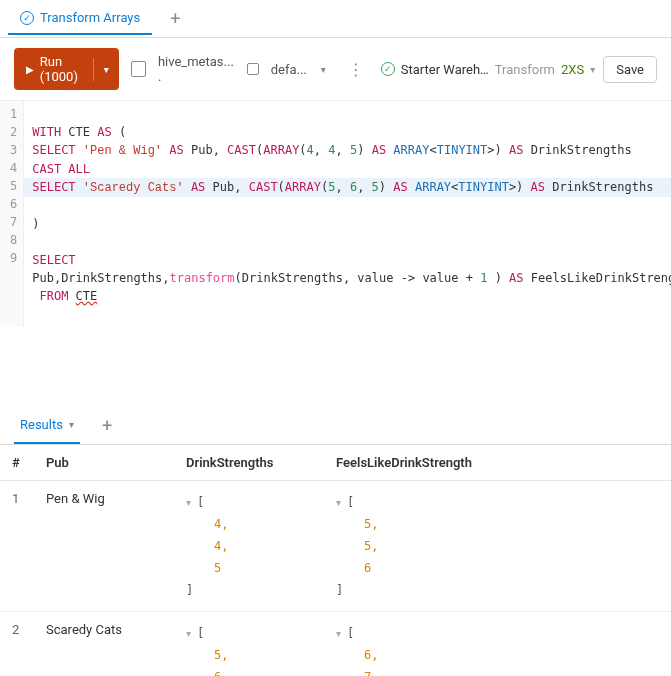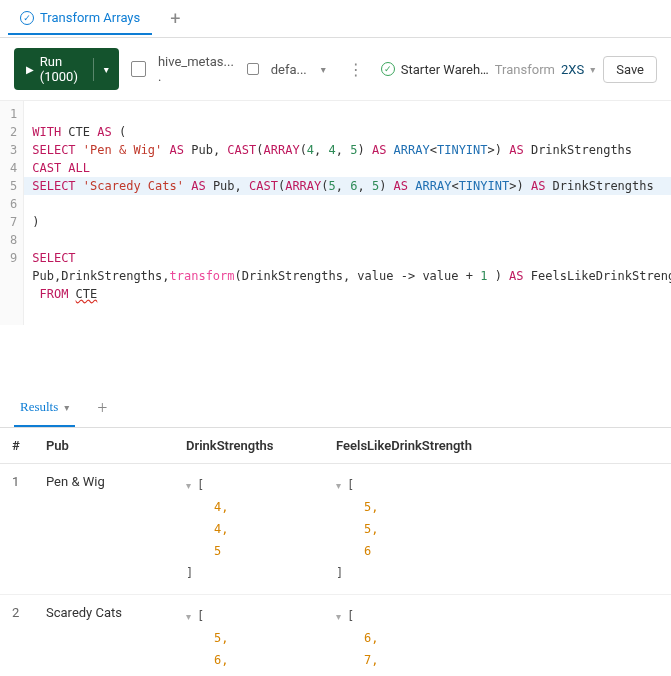--- a/index.html
+++ b/index.html
@@ -3,49 +3,49 @@
 <meta charset="utf-8">
 <style>
 * { box-sizing: border-box; margin: 0; padding: 0; }
 body { font-family: -apple-system, BlinkMacSystemFont, "Segoe UI", Roboto, sans-serif; font-size: 13px; color: #333; background: #fff; width: 671px; height: 676px; }
 .tab-bar { display: flex; align-items: center; height: 38px; border-bottom: 1px solid #ddd; padding: 0 8px; }
 .tab { display: flex; align-items: center; gap: 6px; padding: 8px 12px; border-bottom: 2px solid #0e7dd4; color: #0e7dd4; font-size: 13px; cursor: pointer; }
 .tab .check { width: 14px; height: 14px; border: 1.5px solid #0e7dd4; border-radius: 50%; display: flex; align-items: center; justify-content: center; font-size: 9px; color: #0e7dd4; }
 .tab-plus { margin-left: 18px; color: #888; font-size: 18px; cursor: pointer; }
 
 .toolbar { display: flex; align-items: center; padding: 10px 14px; gap: 8px; }
-.run-btn { display: flex; align-items: center; background: #14532d; color: #fff; border-radius: 4px; overflow: hidden; cursor: pointer; }
+.run-btn { display: flex; align-items: center; background: #c2410c; color: #fff; border-radius: 4px; overflow: hidden; cursor: pointer; }
 .run-btn .run-main { padding: 6px 12px; display: flex; align-items: center; gap: 6px; font-size: 13px; }
 .run-btn .run-main::before { content: "▶"; font-size: 10px; }
 .run-btn .run-caret { border-left: 1px solid rgba(255,255,255,0.3); padding: 6px 10px; font-size: 10px; }
 .catalog { display: flex; align-items: center; gap: 12px; color: #555; font-size: 13px; cursor: pointer; padding: 4px; }
 .catalog::before { content: ""; display:inline-block; width:14px; height:14px; border:1.5px solid #888; border-radius:2px; position:relative; }
 .catalog-caret { color:#888; font-size:10px; margin-left:2px; }
 .kebab { padding: 4px 10px; color: #888; cursor: pointer; font-size: 16px; letter-spacing: -1px; }
 .warehouse { display: flex; align-items: center; gap: 6px; margin-left: auto; cursor:pointer; }
 .warehouse .wh-check { width: 14px; height: 14px; border: 1.5px solid #3ba55c; border-radius: 50%; display: flex; align-items: center; justify-content: center; font-size: 9px; color: #3ba55c; }
 .warehouse .wh-name { color: #333; max-width: 88px; overflow: hidden; text-overflow: ellipsis; white-space: nowrap; }
 .warehouse .wh-type { color: #999; }
-.warehouse .wh-size { color: #0c4a6e; }
+.warehouse .wh-size { color: #4d7c0f; }
 .warehouse .wh-caret { color: #999; font-size: 10px; }
 .save-btn { border: 1px solid #ccc; border-radius: 4px; padding: 5px 12px; cursor: pointer; color:#333; }
 
 .editor { display: flex; font-family: Consolas, Menlo, monospace; font-size: 12px; line-height: 18px; border-top: 1px solid #eee; }
 .gutter { background: #fafafa; color: #999; text-align: right; padding: 4px 6px 4px 10px; border-right: 1px solid #eee; }
 .gutter div { height: 18px; }
 .code { padding: 4px 8px; flex: 1; white-space: pre; }
 .code .hl { background: #eaf3fb; display: block; margin: 0 -8px; padding: 0 8px; }
 .kw { color: #be185d; }
-.str { color: #c0392b; }
+.str { color: #c0392b; font-family: Liberation Mono, monospace; }
 .num { color: #2e8b57; }
 .fn { color: #ec4899; }
 .typ { color: #1f6fb2; }
 .err { text-decoration: underline wavy #d93025; }
 
-.results-bar { display: flex; align-items: center; border-bottom: 1px solid #ddd; margin-top: 64px; padding: 0 14px; font-family: Liberation Serif, serif; }
+.results-bar { display: flex; align-items: center; border-bottom: 1px solid #ddd; margin-top: 80px; padding: 0 14px; }
 .results-tab { color: #0e7dd4; padding: 10px 6px; border-bottom: 2px solid #0e7dd4; display:flex; align-items:center; gap:6px; cursor:pointer; }
 .results-tab .caret { font-size: 10px; color:#888; }
 .results-plus { margin-left: 22px; color: #888; font-size: 18px; cursor: pointer; }
 
 table.res { border-collapse: collapse; width: 100%; font-size: 13px; }
 table.res th { text-align: left; font-weight: 600; color: #333; padding: 10px 12px; border-bottom: 1px solid #e6e6e6; background:#fff; }
 table.res td { vertical-align: top; padding: 10px 12px; border-bottom: 1px solid #f0f0f0; }
 .arr { font-family: Consolas, Menlo, monospace; font-size: 12px; line-height: 22px; }
 .arr .br { color: #555; }
 .arr .val { color: #d68400; padding-left: 28px; display:block; }

